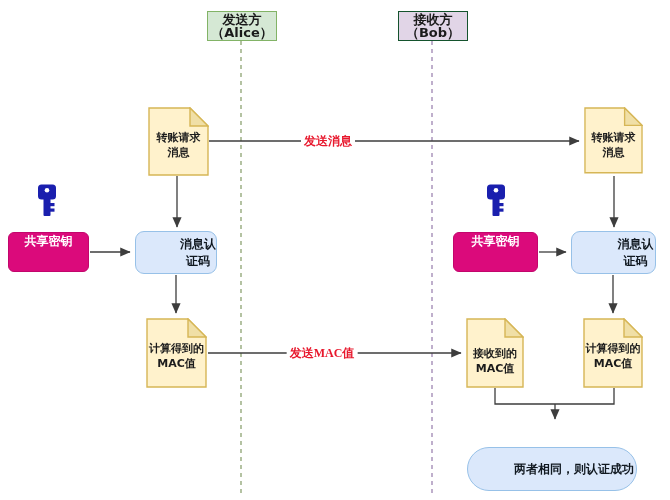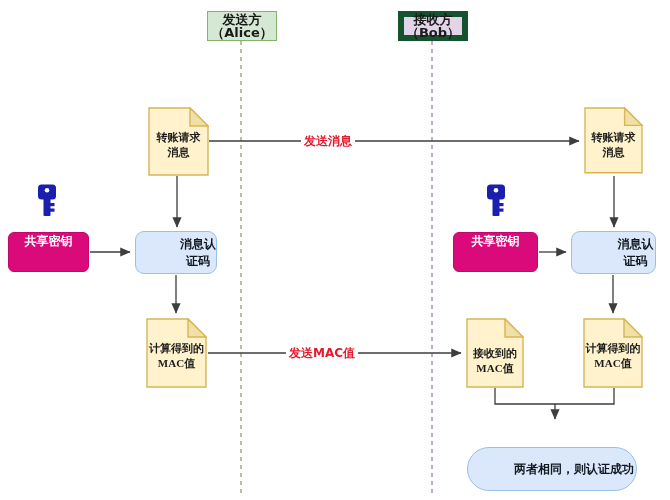--- a/index.html
+++ b/index.html
@@ -14,24 +14,24 @@
   
   .actor {
     position:absolute; z-index:2; display:flex; flex-direction:column;
     align-items:center; justify-content:center;
     font-size:13px; font-weight:bold; color:#1a1a1a; line-height:13px;
     text-align:center;
   }
   .actor.sender   { left:207px; top:11px; width:70px; height:30px;
                     background:#d5e8d4; border:1px solid #82b366; }
   .actor.receiver { left:398px; top:11px; width:70px; height:30px;
-                    background:#e1d5e7; border:6px solid #14532d; }
-
-  
-  .doc { position:absolute; z-index:2;font-family:Liberation Serif, serif; }
+                    background:#e1d5e7; border:1px solid #14532d; }
+
+  
+  .doc { position:absolute; z-index:2; }
   .doc svg.shape { position:absolute; inset:0; }
   .doc .doc-label {
     position:absolute; inset:0; display:flex; flex-direction:column;
     align-items:center; justify-content:center;
     font-size:11px; font-weight:bold; color:#1c1c1c; line-height:15px;
     text-align:center; padding-top:6px;
   }
   .doc1L  { left:148px; top:107px; width:61px; height:69px; }
   .doc1R  { left:584px; top:107px; width:59px; height:69px; }
   .doc2L  { left:146px; top:318px; width:61px; height:70px; }
@@ -65,21 +65,21 @@
   .keyicon.left  { left:36px;  top:184px; }
   .keyicon.right { left:485px; top:184px; }
 
   
   .flowlabel {
     position:absolute; z-index:3; transform:translate(-50%,-50%);
     background:#ffffff; padding:0 3px; color:#e8182d;
     font-size:12px; font-weight:bold; white-space:nowrap;
   }
   .flowlabel.msg { left:328px; top:141px; }
-  .flowlabel.mac { left:322px; top:353px; }
+  .flowlabel.mac { left:322px; top:353px;font-family:Liberation Serif, serif; }
 </style>
 </head>
 <body>
 
 <div class="canvas">
 
   <svg class="connectors" width="670" height="500" viewBox="0 0 670 500">
     <defs>
       <marker id="arw" markerWidth="9" markerHeight="8" refX="7.5" refY="3.5" orient="auto">
         <path d="M0,0 L8,3.5 L0,7 Z" fill="#3d3d3d"></path>

